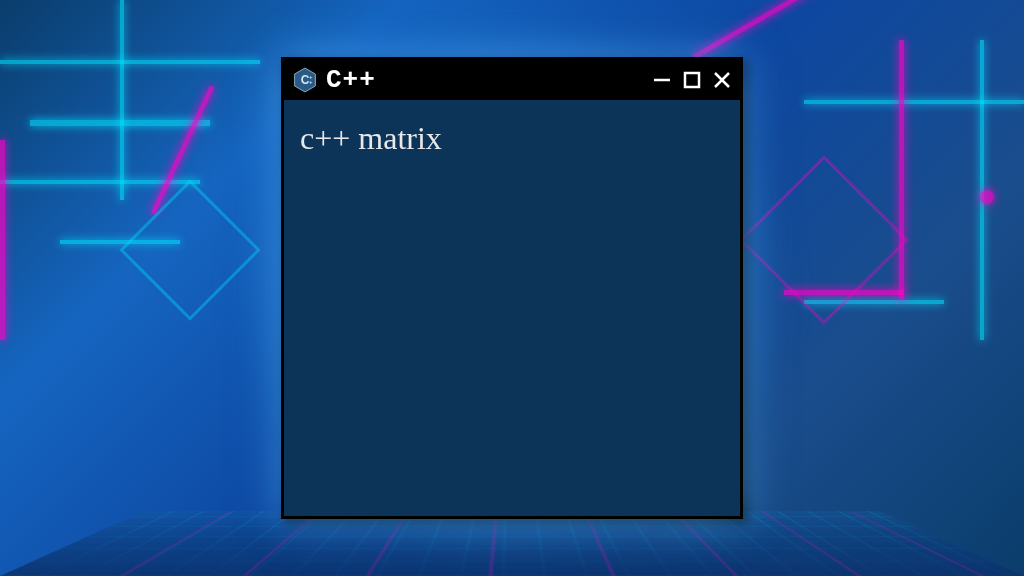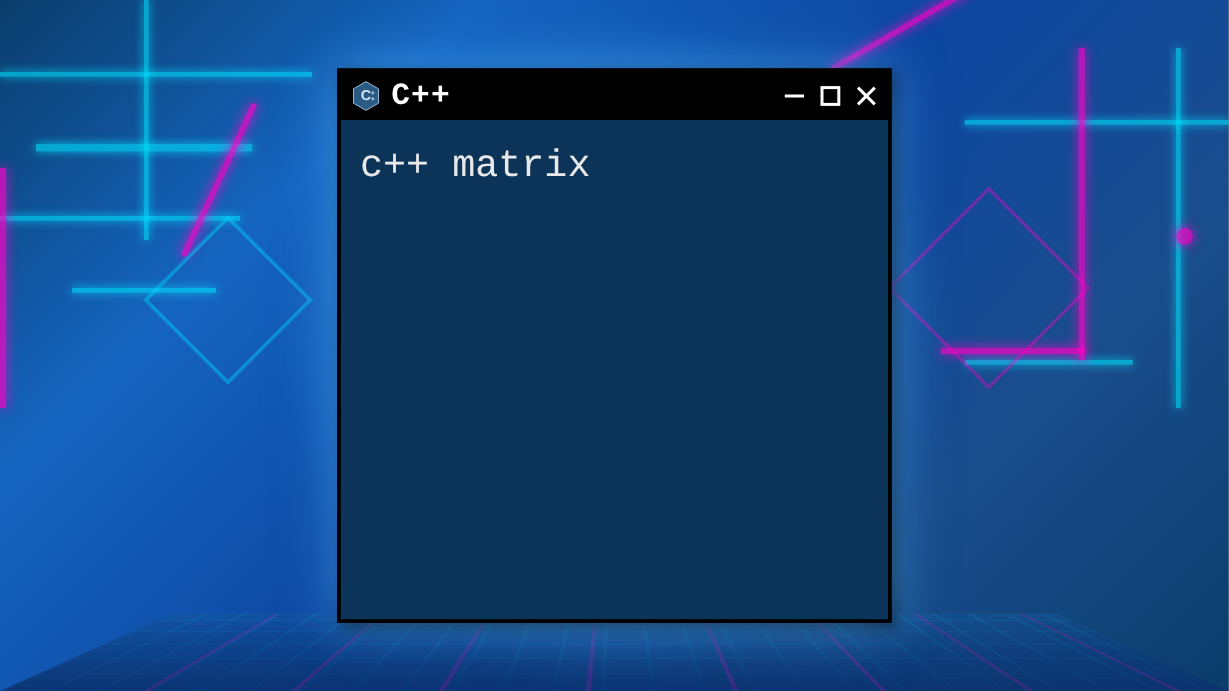--- a/index.html
+++ b/index.html
@@ -116,21 +116,21 @@
       justify-content: center;
       cursor: pointer;
     }
     .ctrl svg { stroke: #fff; stroke-width: 2.5; fill: none; }
 
     .content {
       flex: 1;
       background: #0c3358;
       color: #e8e8e8;
       padding: 18px 16px;
-      font-family: Liberation Mono, monospace;
+      font-family: Liberation Serif, serif;
       font-size: 32px;
       line-height: 1.3;
     }
   </style>
 </head>
 <body>
 
 <div class="bg-layer">
 
   <div class="circuit-line" style="top:60px;left:0;width:260px;height:4px"></div>

